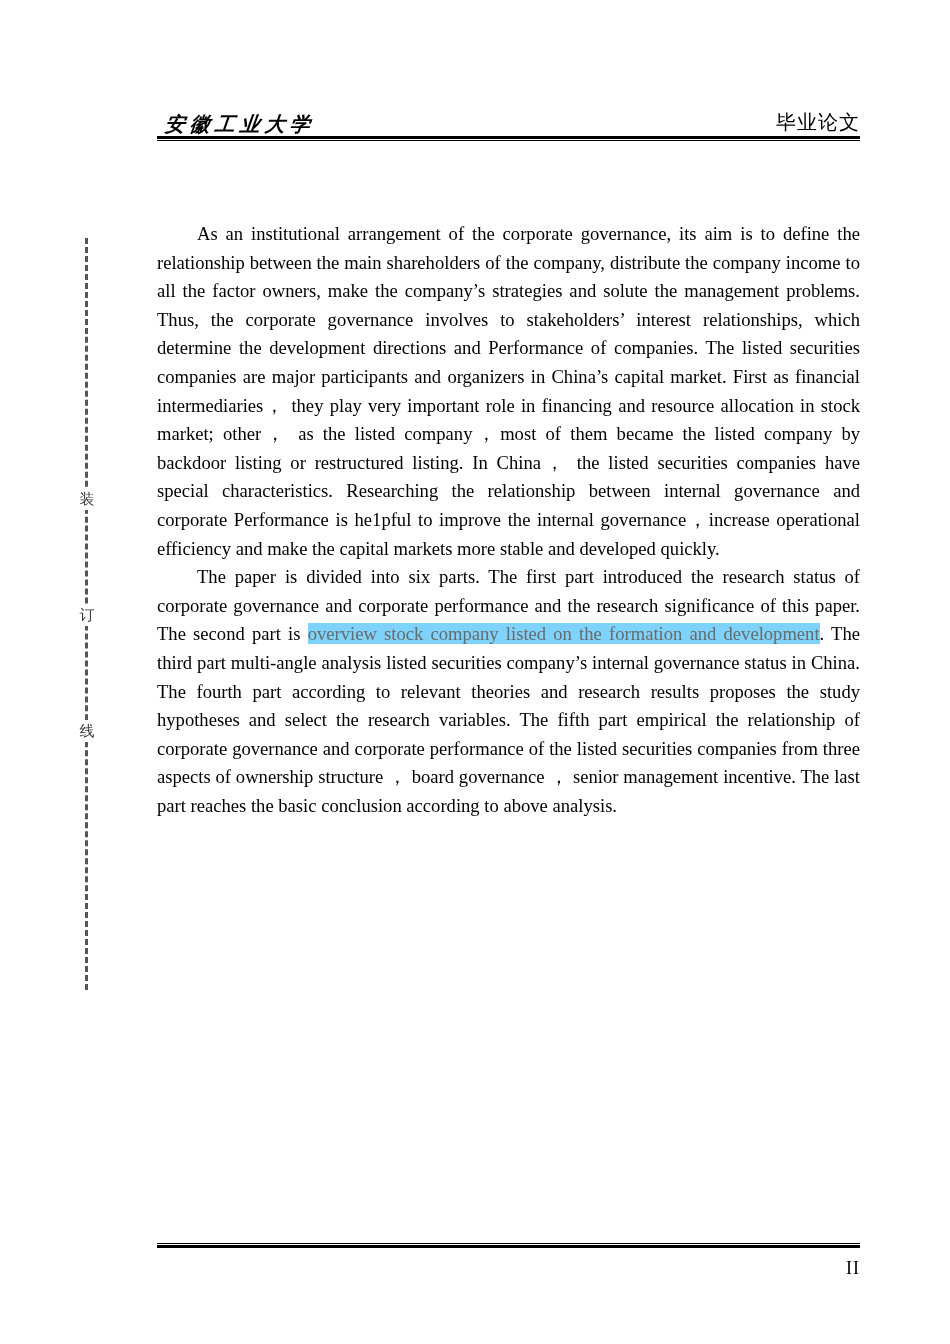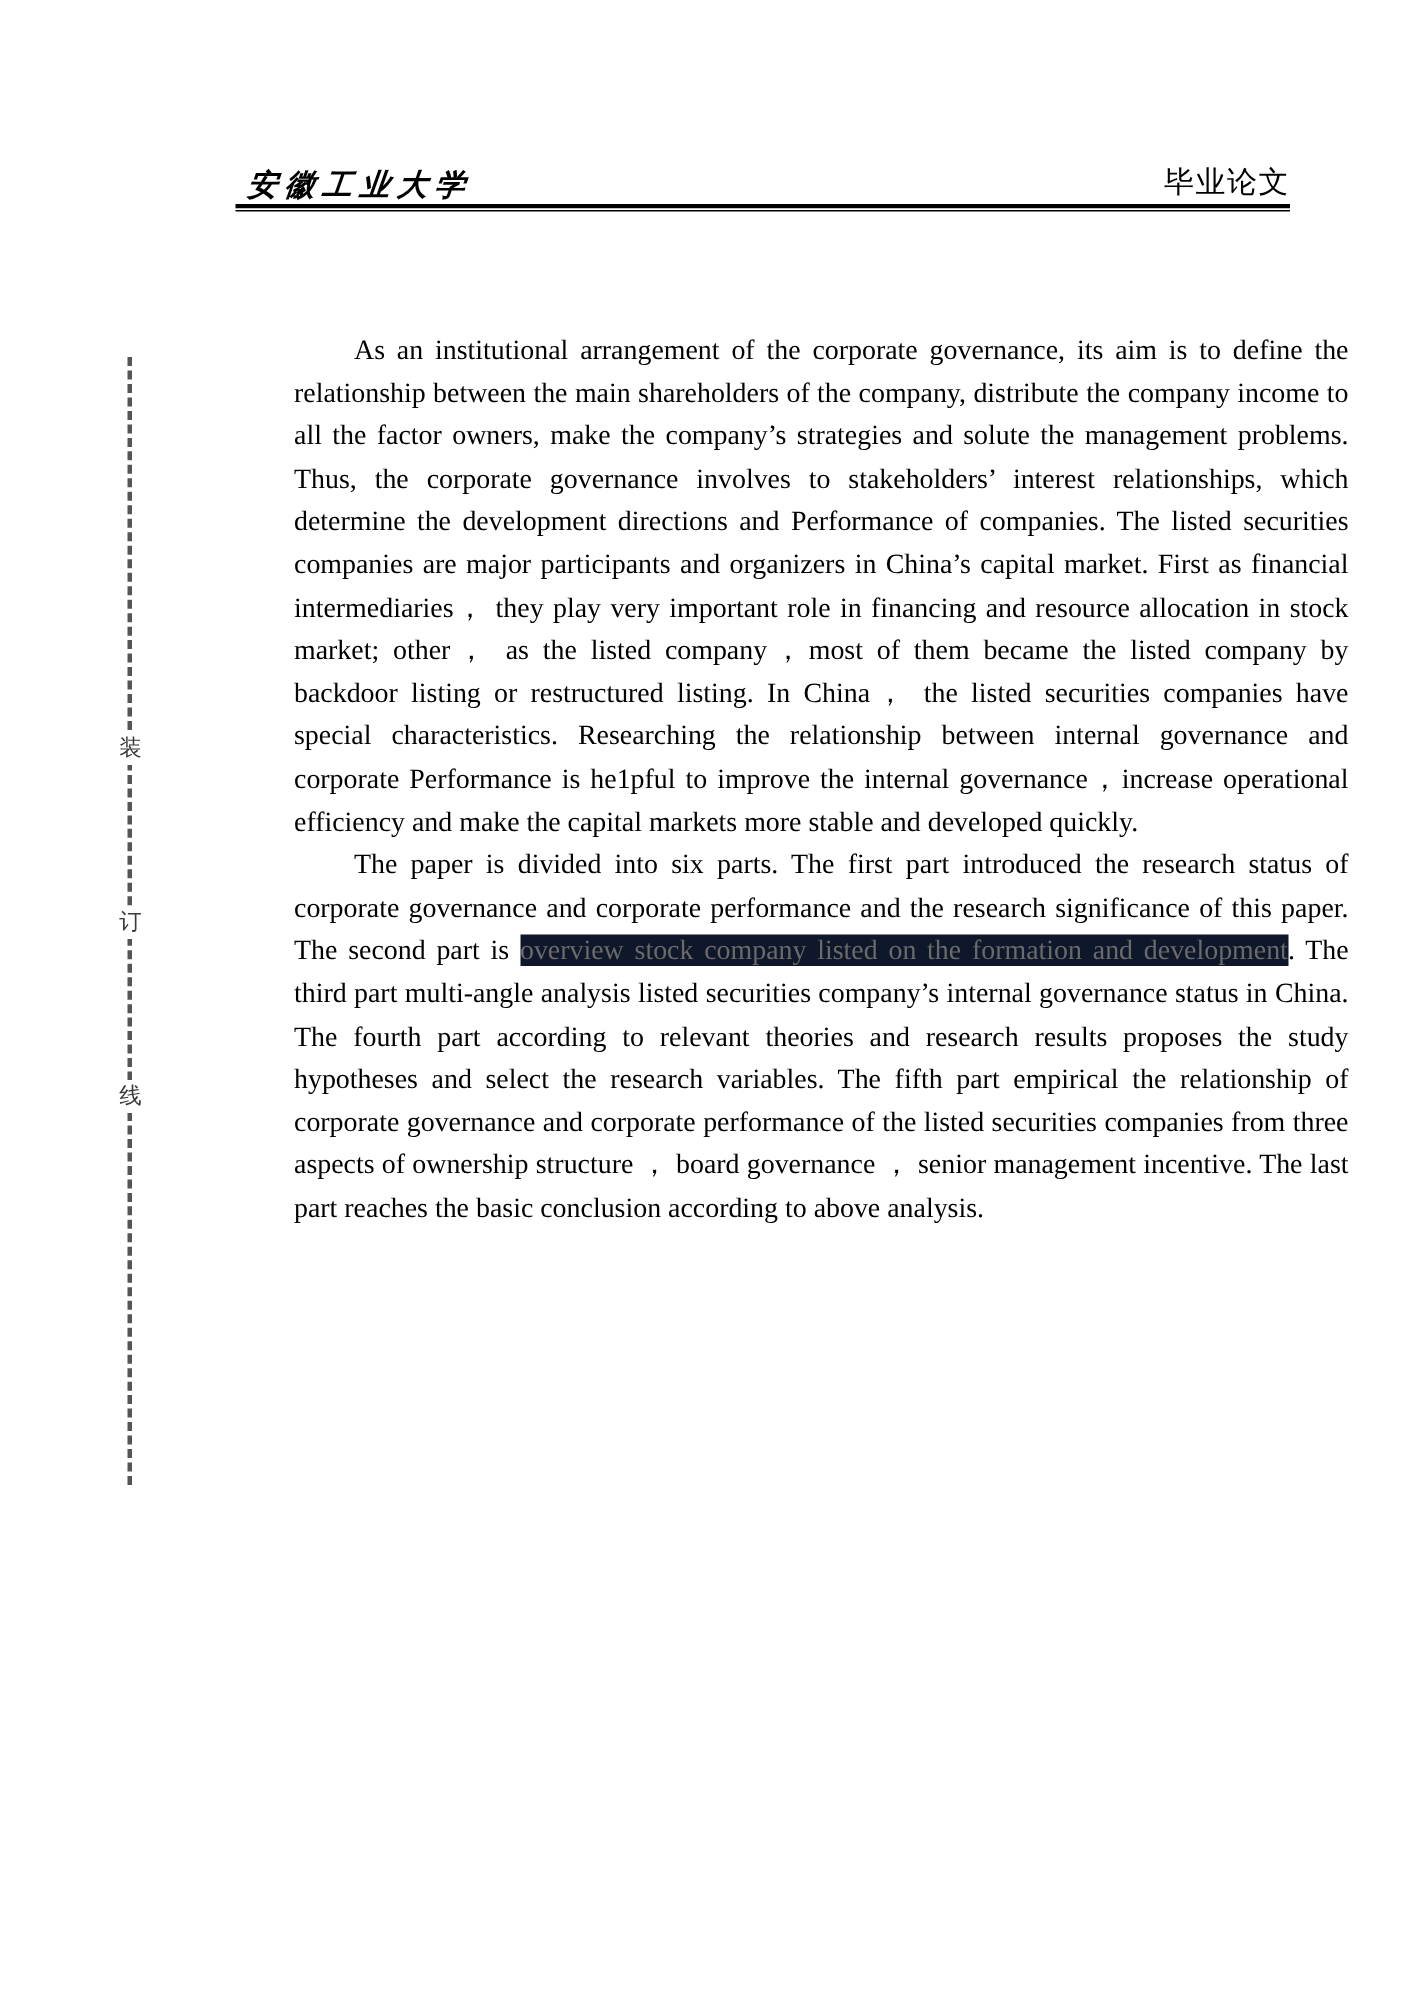--- a/index.html
+++ b/index.html
@@ -121,29 +121,28 @@
   .body-text {
     position: absolute;
     left: 157px;
     top: 220px;
     width: 703px;
     font-size: 18.6px;
     line-height: 28.6px;
     text-align: justify;
     text-justify: inter-word;
     color: #000;
-    margin-left: 39px;
   }
   .body-text p {
     margin: 0;
     text-indent: 40px;
   }
   .pasted {
     color: #6a6a6a;
-    background: #0f172a;
+    background: #7dd3fc;
   }
   .kw-block {
     margin-top: 28.6px !important;
   }
   .kw-label {
     font-weight: bold;
   }
 
   
   .footer {
@@ -199,14 +198,22 @@
 
   <div class="body-text">
 
     <p><span>As an institutional arrangement of the corporate governance, its aim is to define the relationship between the main shareholders of the company, distribute the company income to all the factor owners, make the company’s strategies and solute the management problems. Thus, the corporate governance involves to stakeholders’ interest relationships, which determine the development directions and Performance of companies. The listed securities companies are major participants and organizers in China’s capital market. First as financial intermediaries， they play very important role in financing and resource allocation in stock market; other， as the listed company，most of them became the listed company by backdoor listing or restructured listing. In China， the listed securities companies have special characteristics. Researching the relationship between internal governance and corporate Performance is he1pful to improve the internal governance，increase operational efficiency and make the capital markets more stable and developed quickly.</span></p>
 
     <p><span>The paper is divided into six parts. The first part introduced the research status of corporate governance and corporate performance and the research significance of this paper. The second part is </span><span class="pasted">overview stock company listed on the formation and development</span><span>. The third part multi-angle analysis listed securities company’s internal governance status in China. The fourth part according to relevant theories and research results proposes the study hypotheses and select the research variables. The fifth part empirical the relationship of corporate governance and corporate performance of the listed securities companies from three aspects of ownership structure ， board governance ， senior management incentive. The last part reaches the basic conclusion according to above analysis.</span></p>
 
 
   </div>
 
+  <div class="footer">
+    <div class="footer-rule">
+      <div class="thin"></div>
+      <div class="gap"></div>
+      <div class="thick"></div>
+    </div>
+    <div class="page-number">II</div>
+  </div>
 
 </div>
 
 </body></html>

